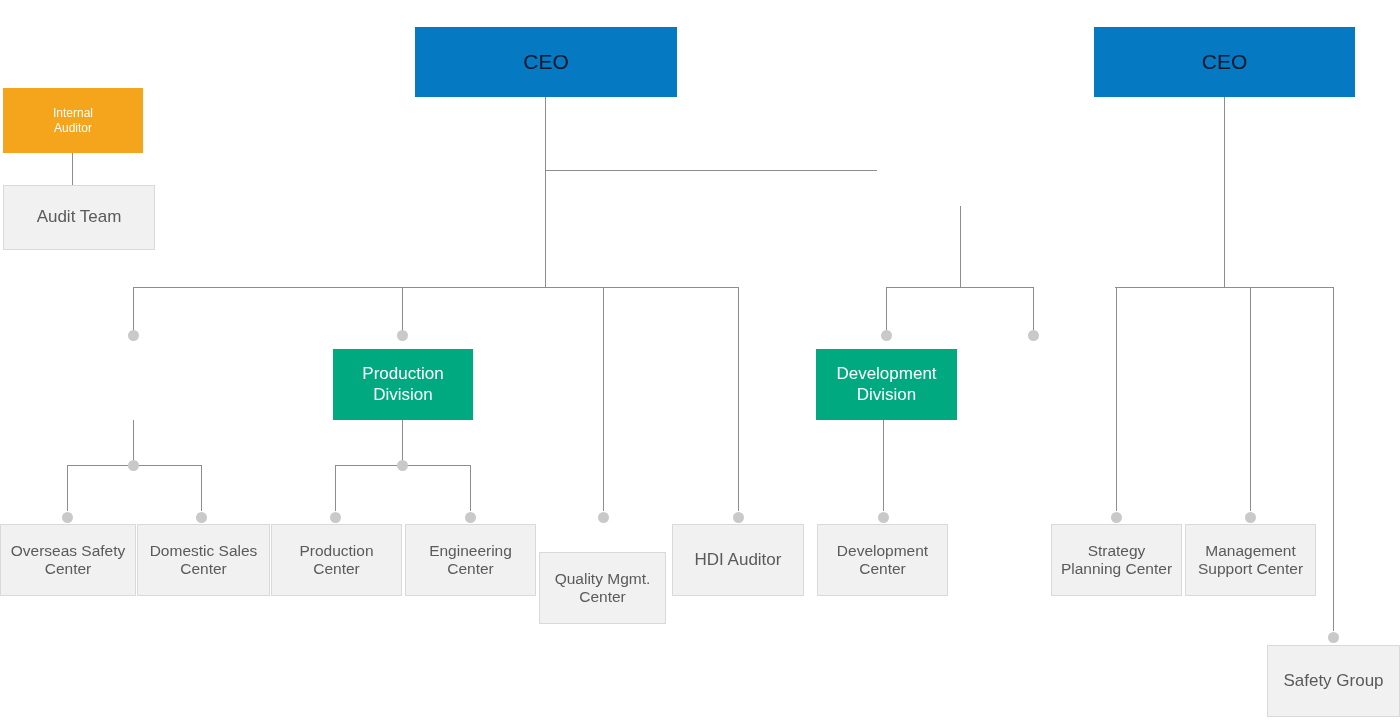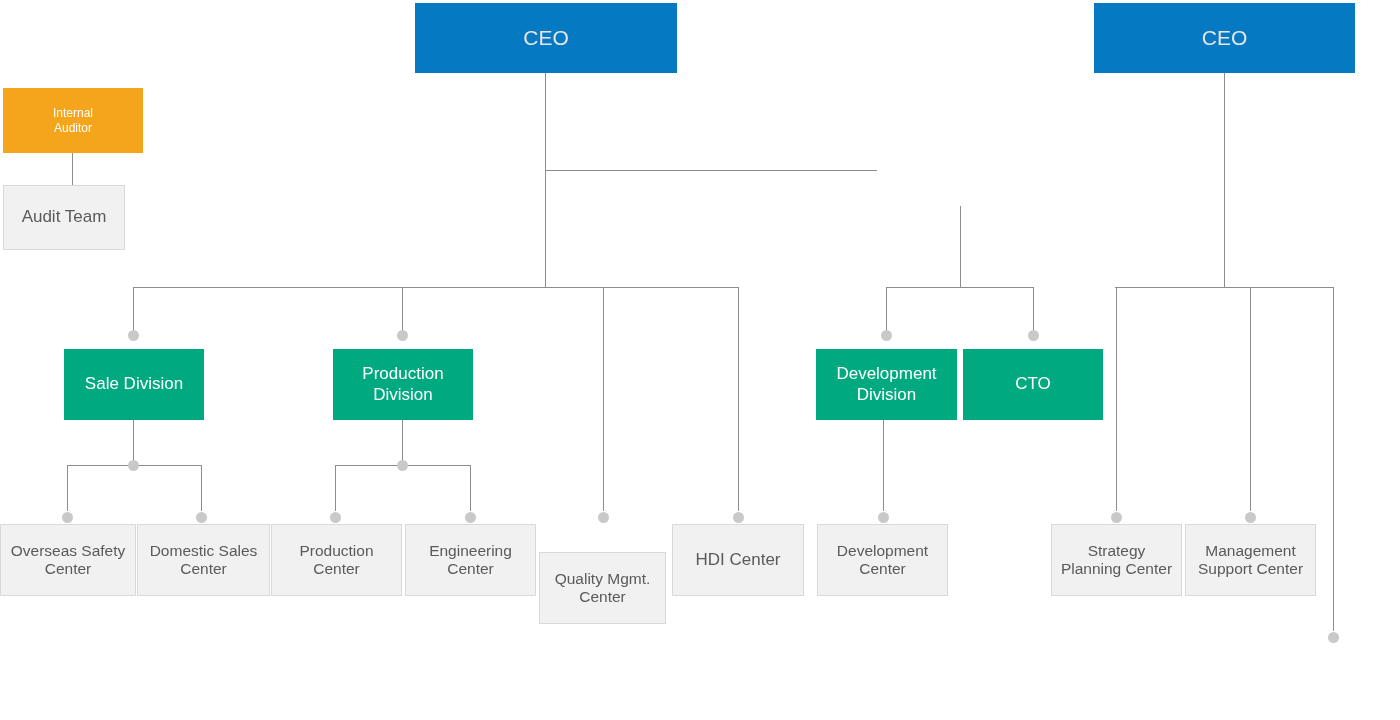--- a/index.html
+++ b/index.html
@@ -26,22 +26,23 @@
     align-items: center;
     justify-content: center;
     text-align: center;
     line-height: 1.18;
     z-index: 5;
     white-space: pre-line;
     padding: 2px 4px;
   }
   .node.blue {
     background: #0679c3;
-    color: #e5e5e5;
+    color: #0f172a;
     font-size: 21px;
+    margin-top: 24px;
   }
   .node.orange {
     background: #f5a51b;
     color: #ffffff;
     font-size: 12px;
   }
   .node.teal {
     background: #0b9ba5;
     color: #ffffff;
     font-size: 18px;
@@ -141,53 +142,52 @@
   <div class="dot" style="left:1245px; top:512px;"></div>
   <div class="dot" style="left:1328px; top:632px;"></div>
 
   <div class="node blue" style="left:415px; top:3px; width:262px; height:70px;">CEO</div>
 
   <div class="node blue" style="left:1094px; top:3px; width:261px; height:70px;">CEO</div>
 
   <div class="node orange" style="left:3px; top:88px; width:140px; height:65px;">Internal
 Auditor</div>
 
-  <div class="node grey big" style="left:3px; top:185px; width:122px; height:65px;">Audit Team</div>
+  <div class="node grey big" style="left:3px; top:185px; width:152px; height:65px;">Audit Team</div>
 
 
-  <div class="node green" style="left:64px; top:349px; width:140px; height:71px;">Sale Division</div>
 
   <div class="node green" style="left:333px; top:349px; width:140px; height:71px;">Production
 Division</div>
 
   <div class="node green" style="left:816px; top:349px; width:141px; height:71px;">Development
 Division</div>
 
-  <div class="node green" style="left:963px; top:349px; width:140px; height:71px;">CTO</div>
 
   <div class="node grey" style="left:0px; top:524px; width:136px; height:72px;">Overseas Safety
 Center</div>
 
   <div class="node grey" style="left:137px; top:524px; width:133px; height:72px;">Domestic Sales
 Center</div>
 
   <div class="node grey" style="left:271px; top:524px; width:131px; height:72px;">Production
 Center</div>
 
   <div class="node grey" style="left:405px; top:524px; width:131px; height:72px;">Engineering
 Center</div>
 
   <div class="node grey" style="left:539px; top:552px; width:127px; height:72px;">Quality Mgmt.
 Center</div>
 
-  <div class="node grey big" style="left:672px; top:524px; width:132px; height:72px;">HDI Center</div>
+  <div class="node grey big" style="left:672px; top:524px; width:132px; height:72px;">HDI Auditor</div>
 
   <div class="node grey" style="left:817px; top:524px; width:131px; height:72px;">Development
 Center</div>
 
   <div class="node grey" style="left:1185px; top:524px; width:131px; height:72px;">Management
 Support Center</div>
 
   <div class="node grey" style="left:1051px; top:524px; width:131px; height:72px;">Strategy
 Planning Center</div>
 
+  <div class="node grey big" style="left:1267px; top:645px; width:133px; height:72px;">Safety Group</div>
 
 </div>
 
 </body></html>

